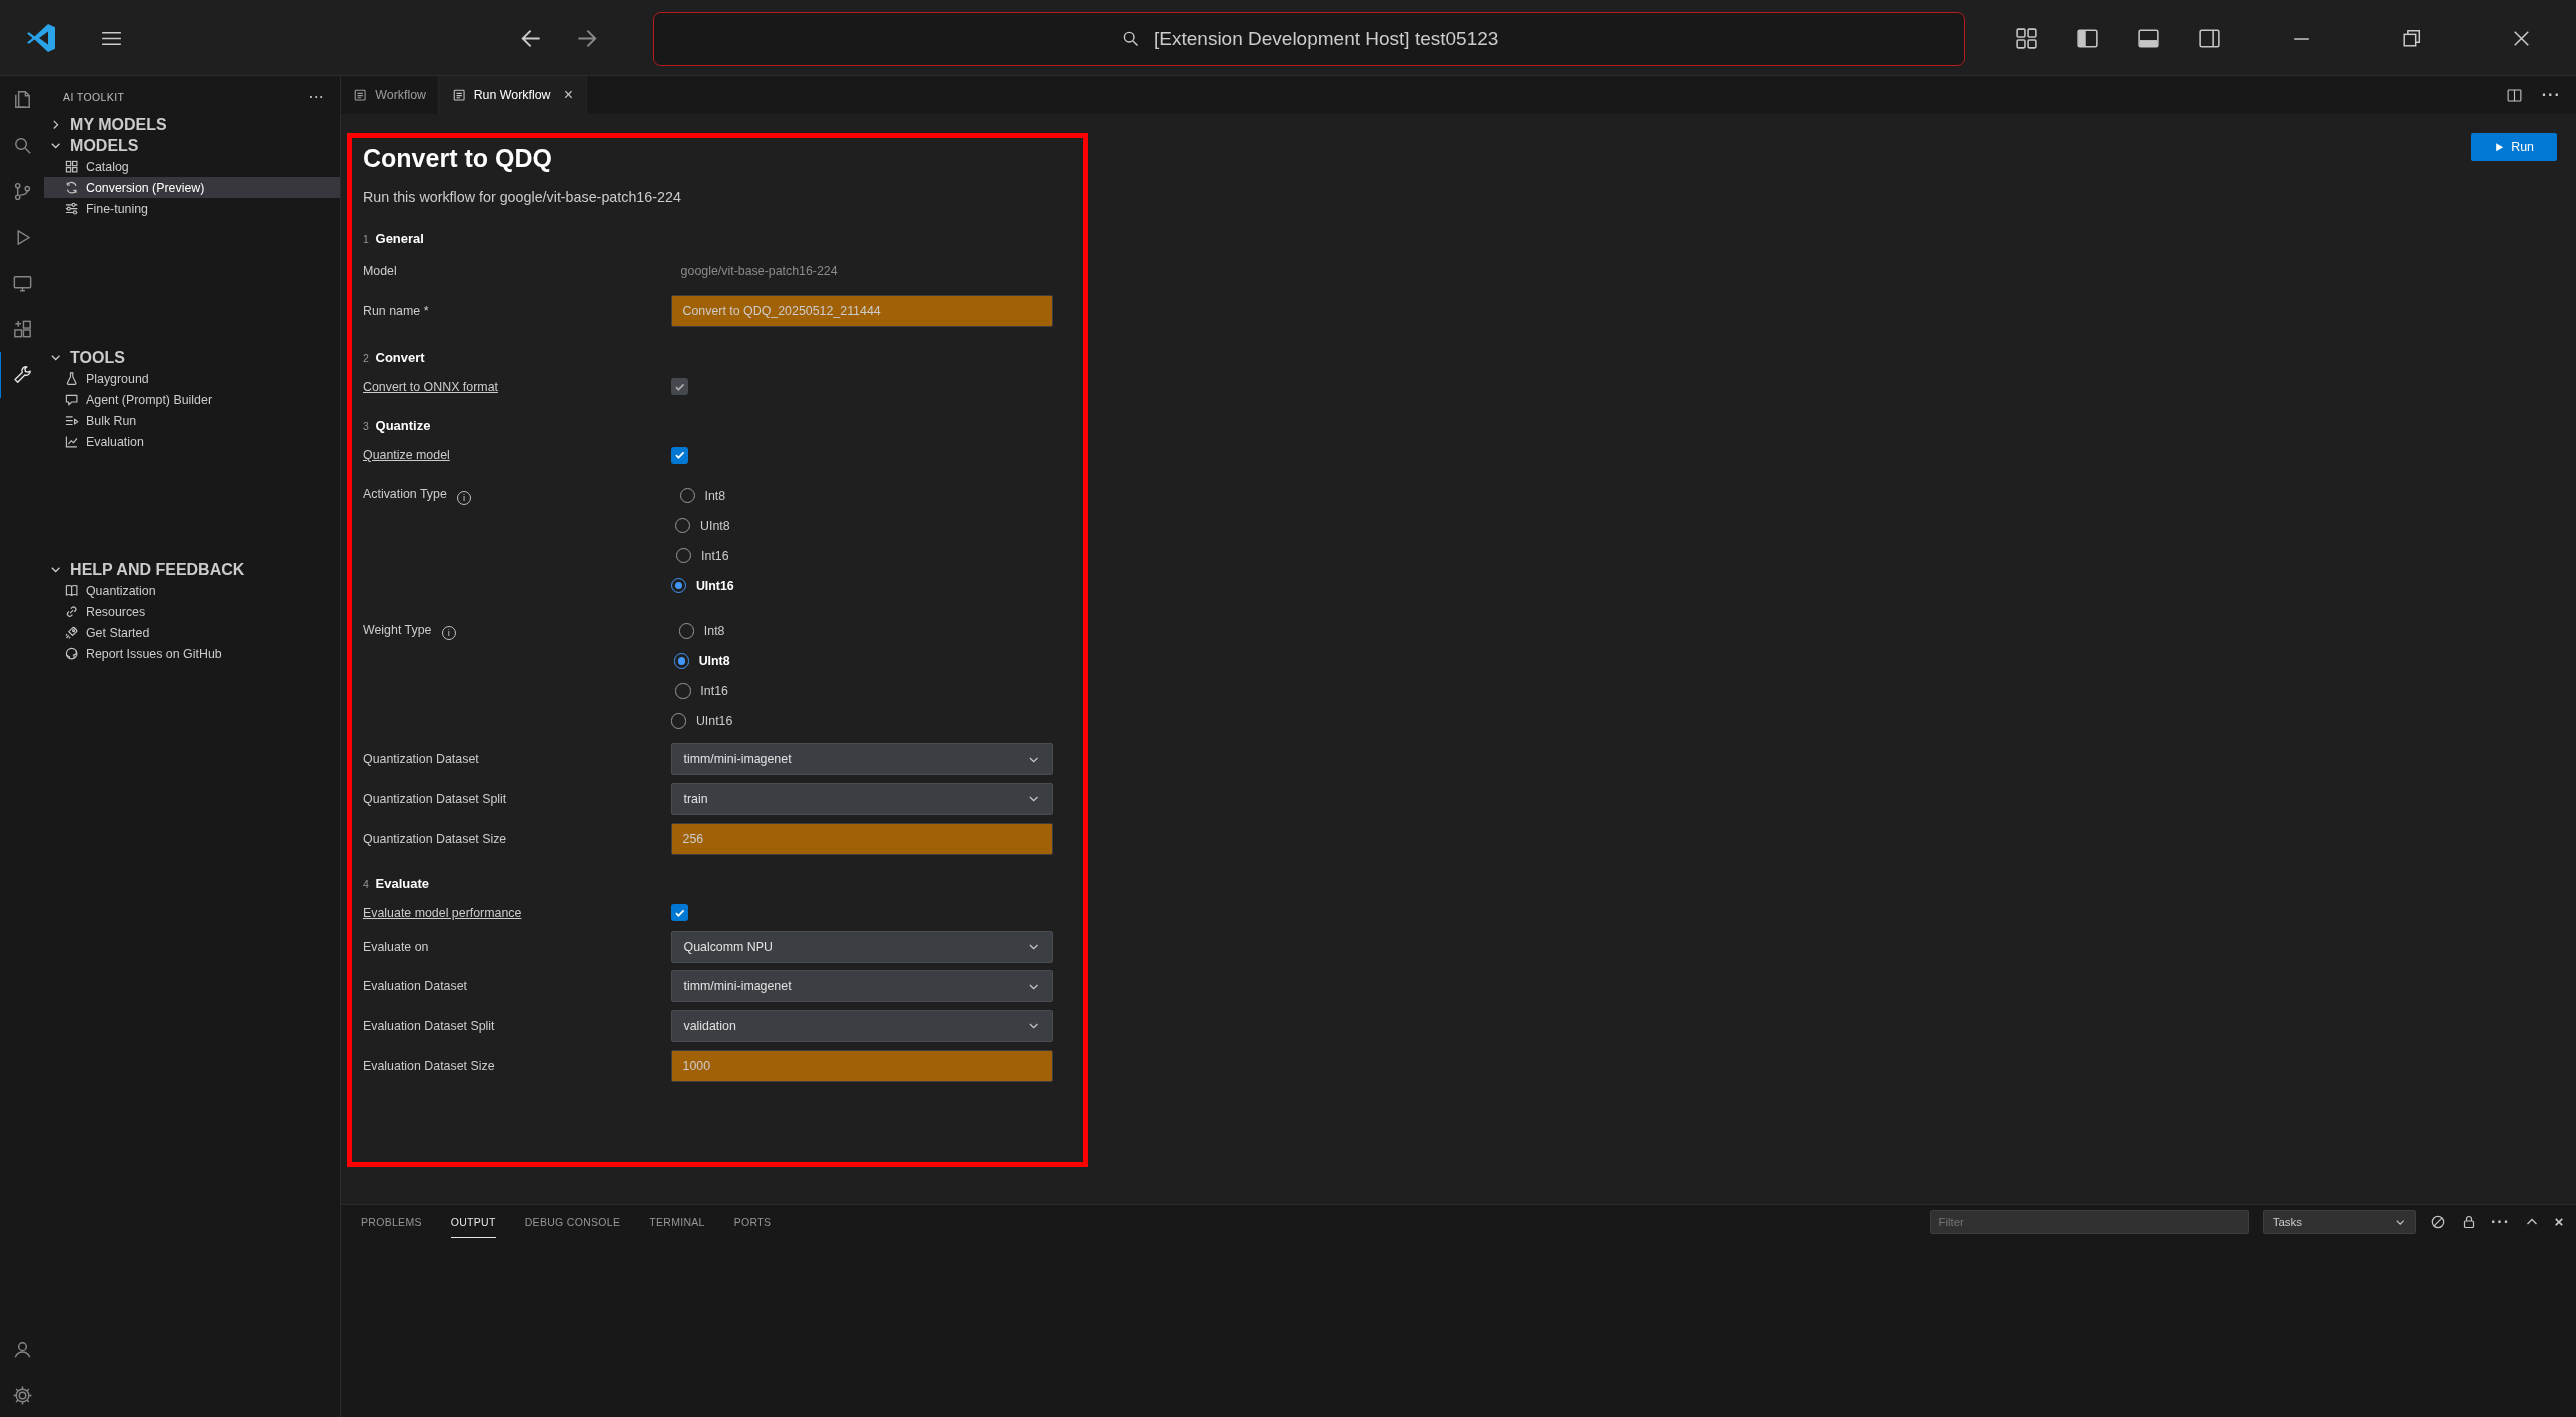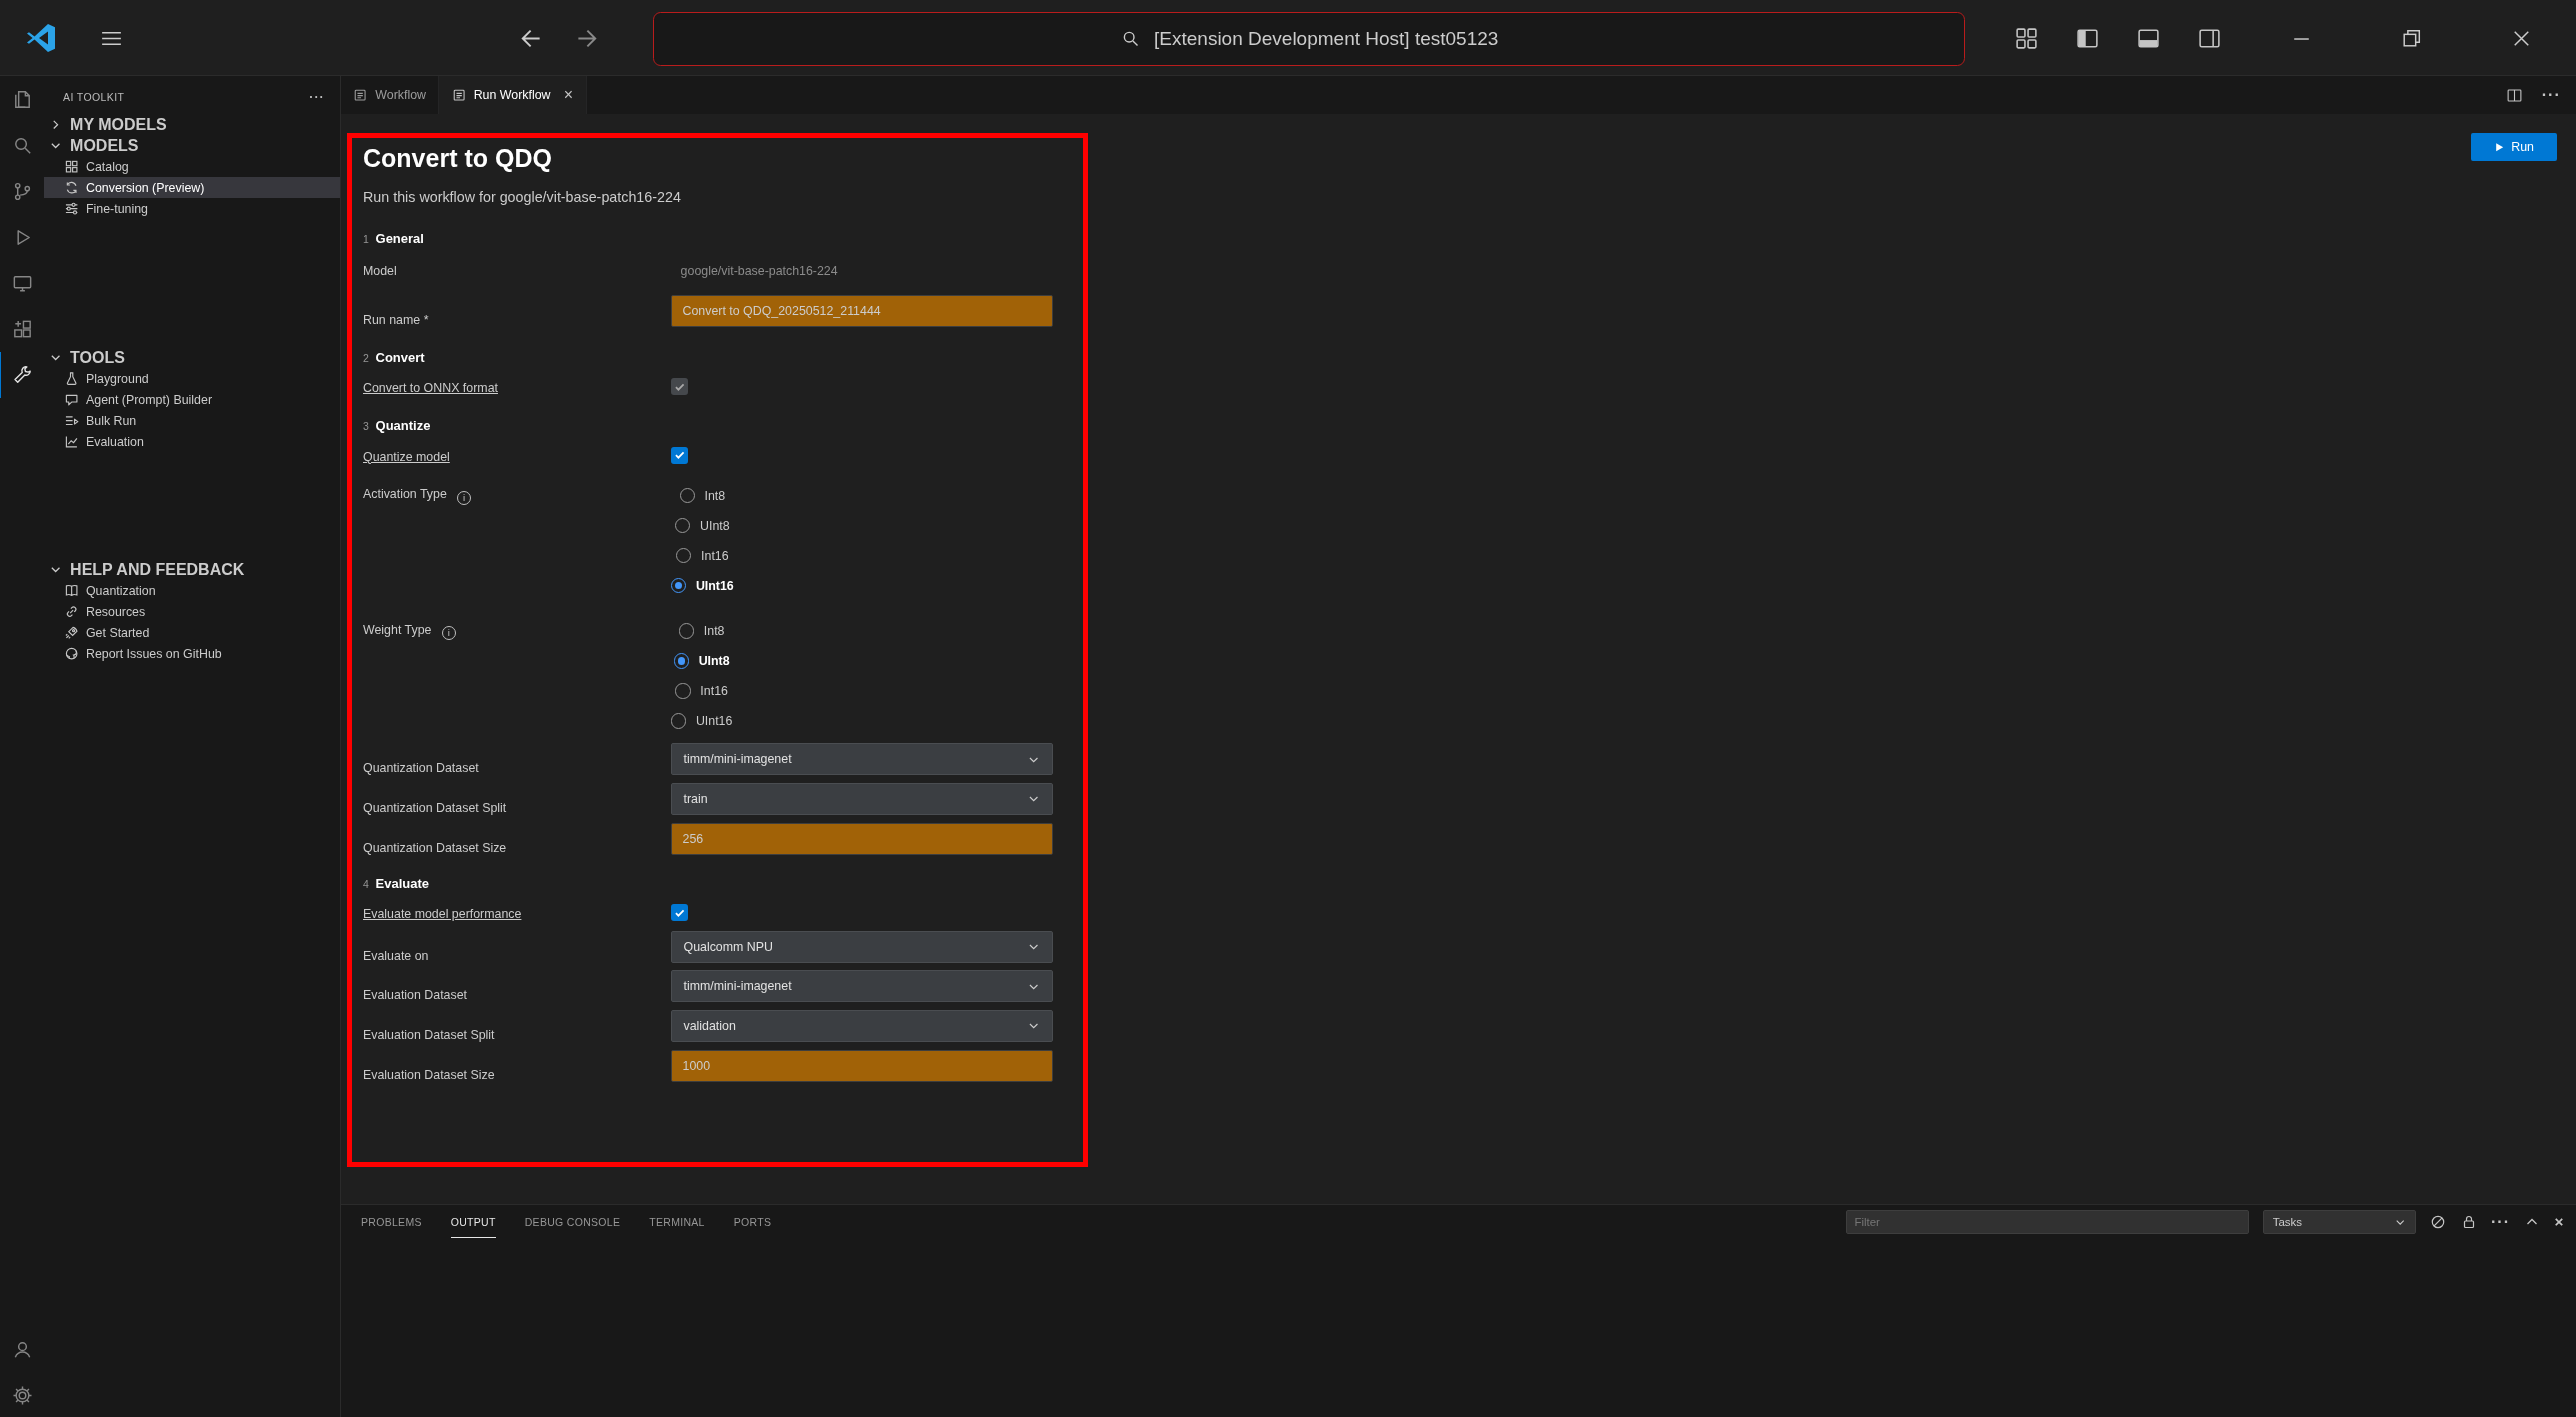--- a/index.html
+++ b/index.html
@@ -58,21 +58,21 @@
 
   .annotation { position:absolute; left:347px; top:133px; width:741px; height:1034px; border:5.7px solid #ff0000; pointer-events:none; z-index:50; }
 
   
   .form { position:absolute; left:363px; top:143px; width:707px; }
   .form-title { font-size:25px; line-height:31px; font-weight:700; color:#ffffff; }
   .form-subtitle { margin-top:15.3px; font-size:14.3px; line-height:17px; color:#cccccc; }
   .section-header { display:flex; align-items:baseline; gap:6.7px; height:17px; }
   .section-num { font-size:10.5px; color:#969696; }
   .section-title { font-size:13px; font-weight:700; color:#ffffff; }
-  .form-row { display:flex; align-items:flex-end; }
+  .form-row { display:flex; align-items:center; }
   .form-row.top { align-items:flex-start; }
   .form-label { width:308px; flex:0 0 308px; font-size:12.4px; color:#cccccc; }
   .top .form-label { padding-top:6.7px; }
   .muted-value { font-size:12.4px; color:#8b8b8b; padding-left:9.6px; }
   .text-input { width:382px; height:32px; background:#a16207; border:1px solid #3e3e3e; border-radius:1.9px;
     color:#cccccc; font-size:12.4px; padding:0 10.5px; font-family:"Liberation Sans", sans-serif; outline:none; }
   .select { width:382px; height:32px; background:#3b3e42; border:1px solid #4a4d51; border-radius:1.9px;
     display:flex; align-items:center; justify-content:space-between; padding:0 11.5px; font-size:12.4px; color:#e2e2e2; }
   .checkbox { width:17px; height:17px; border-radius:2.9px; display:flex; align-items:center; justify-content:center; }
   .checkbox.checked { background:#0078d4; color:#ffffff; }
@@ -88,21 +88,21 @@
     align-items:center; justify-content:center; font-size:9.6px; color:#c0c0c0; margin-left:6.7px; vertical-align:-2.9px; }
   .mt8{margin-top:7.6px;} .mt10{margin-top:9.6px;} .mt12{margin-top:11.5px;text-decoration:underline;} .mt16{margin-top:15.3px;}
   .mt18{margin-top:17px;} .mt22{margin-top:21px;} .mt24{margin-top:23px;} .mt26{margin-top:25px;}
 
   
   .panel { position:absolute; left:341px; top:1204px; width:2235px; height:214px; background:#181818; border-top:1px solid #2b2b2b;text-decoration:underline; }
   .panel-tabs { position:absolute; left:20px; top:0; height:33px; display:flex; align-items:center; gap:29px; }
   .panel-tab { height:33px; display:flex; align-items:center; font-size:10.5px; letter-spacing:0.3px; color:#969696; }
   .panel-tab.active { color:#e7e7e7; box-shadow:inset 0 -1px #e7e7e7; }
   .panel-actions { position:absolute; right:11.5px; top:4.8px; height:24px; display:flex; align-items:center; gap:14.3px; }
-  .filter-input { width:403px; height:24px; background:#313131; border:1px solid #3e3e3e; border-radius:1.9px;
+  .filter-input { width:319px; height:24px; background:#313131; border:1px solid #3e3e3e; border-radius:1.9px;
     color:#cccccc; font-size:11.5px; padding:0 7.6px; font-family:"Liberation Sans", sans-serif; outline:none; }
   .tasks-select { width:153px; height:24px; background:#313131; border:1px solid #3e3e3e; border-radius:1.9px;
     display:flex; align-items:center; justify-content:space-between; padding:0 8.6px; font-size:11.5px; color:#cccccc; }
   .panel-icon { color:#c5c5c5; display:flex; align-items:center; }
   .glyph { font-weight:700; letter-spacing:1px; }
 </style>
 </head>
 <body>
 
 <div class="titlebar">

